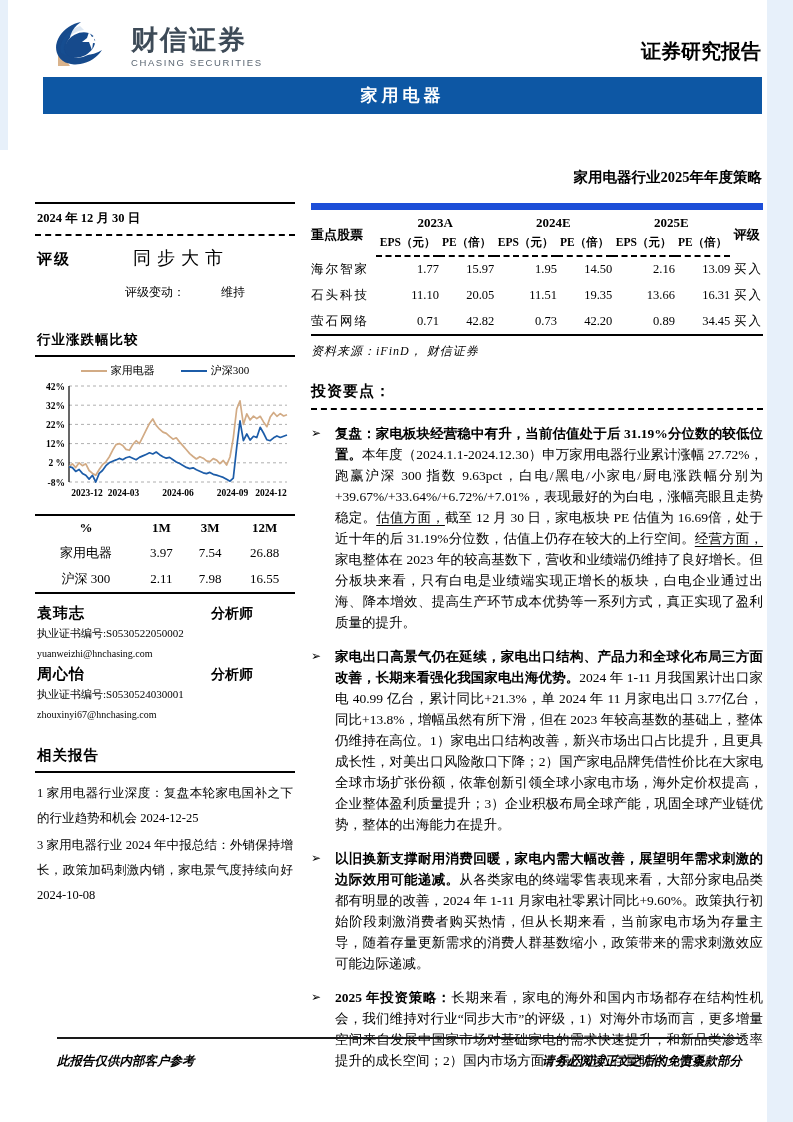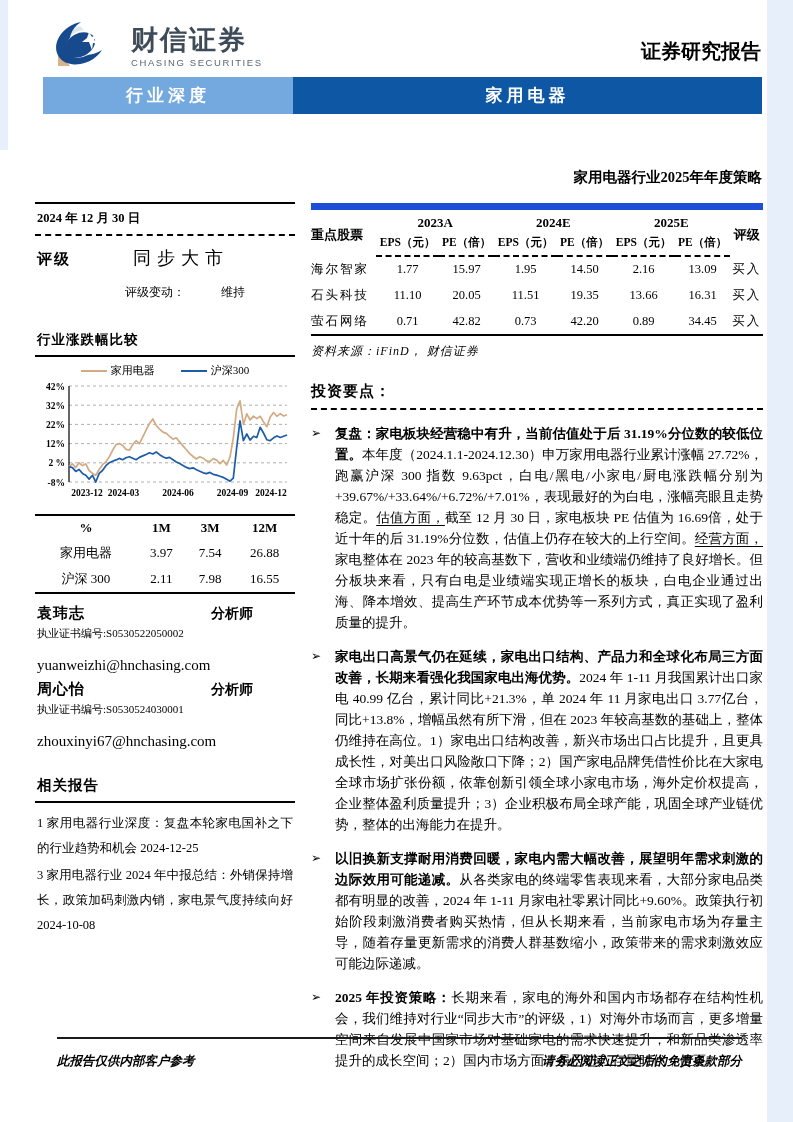--- a/index.html
+++ b/index.html
@@ -42,35 +42,35 @@
   .perf-table{width:100%;border-collapse:collapse;margin-top:8px;border-top:2px solid #000;border-bottom:2px solid #000;font-size:13px;}
   .perf-table th,.perf-table td{padding:4px 2px;font-weight:bold;text-align:center;}
   .perf-table td.name{font-weight:normal;}
   .perf-table td.num{font-weight:normal;}
 
   .analysts{margin-top:10px;padding:0 2px;}
   .an-row{display:flex;align-items:center;margin-top:6px;}
   .an-name{font-size:15px;font-weight:bold;letter-spacing:1px;}
   .an-title{font-size:14px;font-weight:bold;margin-left:auto;margin-right:40px;}
   .an-cert{font-size:11px;margin-top:3px;}
-  .an-mail{font-size:15px;font-family:"Liberation Serif","DejaVu Serif",serif;color:#000;text-decoration:none;display:block;margin-top:16px;}
+  .an-mail{font-size:10px;font-family:"Liberation Serif","DejaVu Serif",serif;color:#000;text-decoration:none;display:block;margin-top:7px;}
 
   .related-head{margin-top:26px;font-size:14.5px;font-weight:bold;border-bottom:2px solid #000;padding:0 2px 6px 2px;letter-spacing:1px;}
   .related-list{padding:6px 2px 0 2px;}
   .related-item{font-size:12.5px;line-height:25px;text-align:justify;margin-top:2px;}
 
   
   .rightcol{position:absolute;left:311px;top:203px;width:452px;}
   .stock-table{width:100%;border-collapse:collapse;border-top:7px solid #1d4ed8;border-bottom:2px solid #000;font-size:12.5px;}
   .stock-table thead th{font-weight:bold;padding:2px 0;}
   .stock-table thead tr.grp th{font-size:13px;padding-top:5px;}
   .stock-table .corner{text-align:left;font-size:13px;}
   .stock-table .ratinghead{font-size:13px;}
   .stock-table thead tr.sub th{font-size:11.5px;border-bottom:2px dashed #000;padding-bottom:5px;}
-  .stock-table tbody td{padding:4.5px 0;text-align:center;}
+  .stock-table tbody td{padding:4.5px 0;text-align:right;}
   .stock-table tbody td.sname{text-align:left;letter-spacing:2px;}
   .stock-table tbody td.srating{letter-spacing:2px;}
   .src-note{font-size:12px;font-style:italic;margin-top:7px;letter-spacing:1px;}
 
   .points-head{margin-top:22px;font-size:15px;font-weight:bold;letter-spacing:1px;border-bottom:2px dashed #000;padding-bottom:7px;}
   .points-list{margin-top:8px;}
   .point-item{display:flex;margin-top:13px;}
   .pt-marker{flex:0 0 24px;font-size:12px;line-height:21px;font-family:"DejaVu Sans",sans-serif;}
   .pt-body{flex:1;font-size:13.5px;line-height:21px;text-align:justify;}
   .seg-b{font-weight:bold;}
@@ -106,21 +106,20 @@
     </span>
     <span class="logo-text">
       <div class="cn">财信证券</div>
       <div class="en">CHASING SECURITIES</div>
     </span>
   </div>
 
   <div class="report-type">证券研究报告</div>
 
   <div class="band">
-    <div class="light">行业深度</div>
     <div class="dark">家用电器</div>
   </div>
 
   <div class="doc-subtitle">家用电器行业2025年年度策略</div>
 
   <div class="leftcol">
     <div class="date-row">2024 年 12 月 30 日</div>
 
     <div class="rating-row">
       <span class="rating-label">评级</span>

